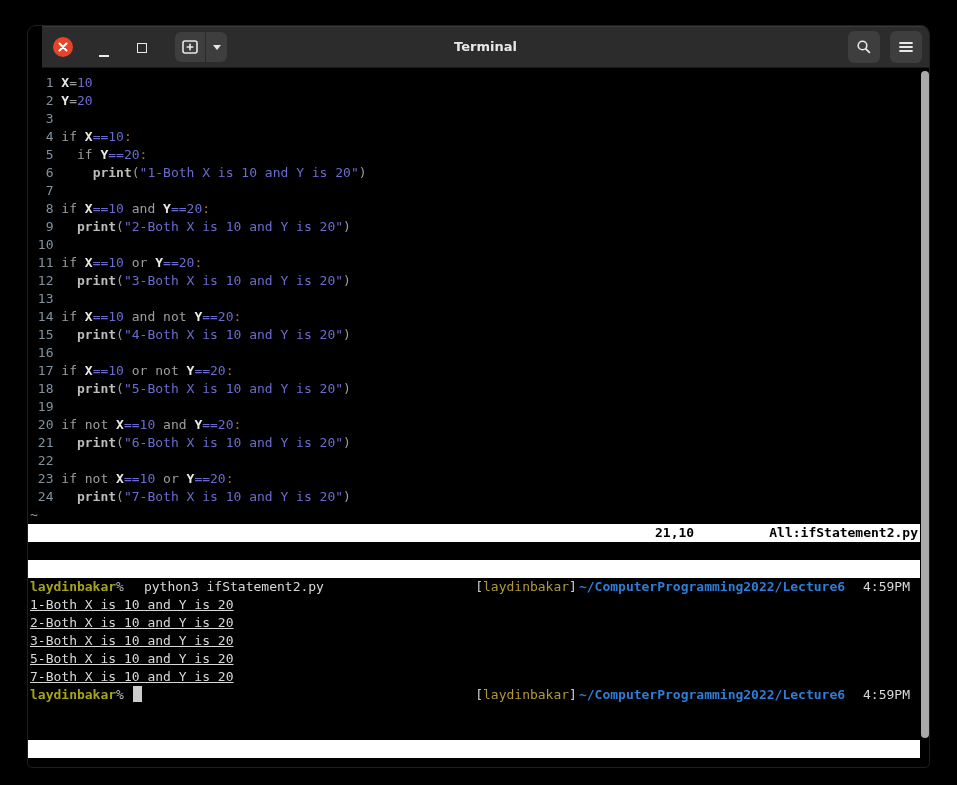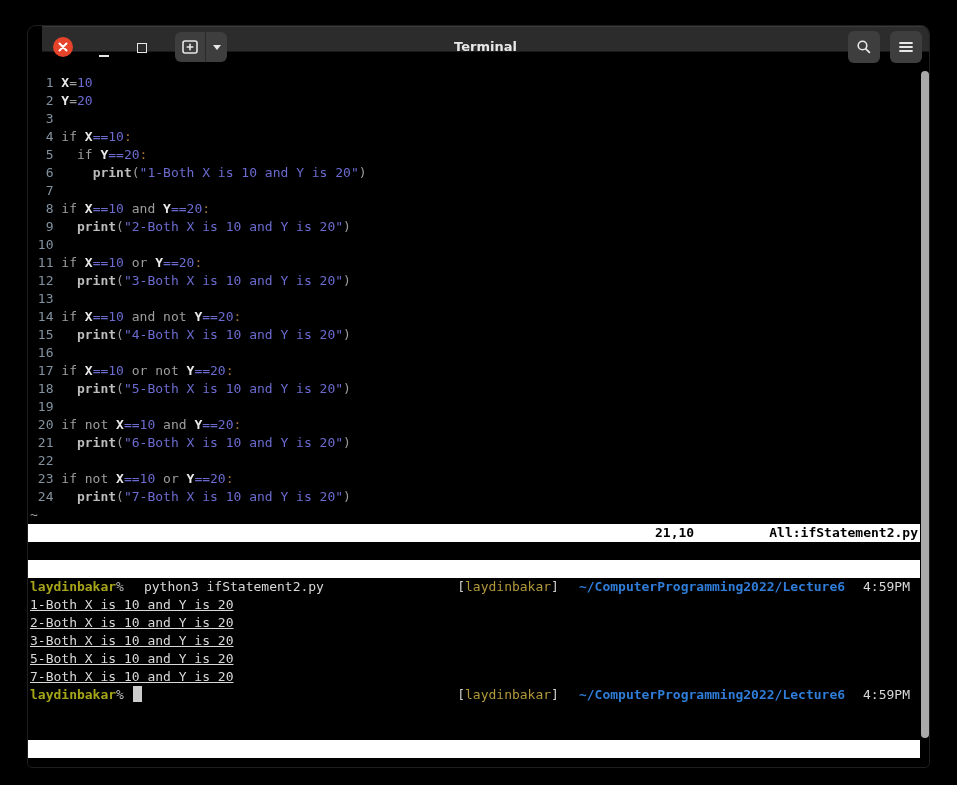--- a/index.html
+++ b/index.html
@@ -11,21 +11,21 @@
     --rprompt-path:#2f7dd8; --cursor:#cccccc; --scrollbar:#a9a9a9;
   }
   *{margin:0;padding:0;box-sizing:border-box;}
   html,body{width:957px;height:785px;background:#000;overflow:hidden;}
   body{font-family:"DejaVu Sans",sans-serif;position:relative;}
 
   .window{position:absolute;left:27px;top:25px;width:903px;height:743px;
     background:var(--terminal-bg);border-radius:9px 9px 5px 5px;
     border:1px solid #1f1f1f;overflow:hidden;}
 
-  .titlebar{position:relative;height:26px;background:var(--titlebar-bg);
+  .titlebar{position:relative;height:42px;background:var(--titlebar-bg);
     border-bottom:1px solid #1a1a1a;box-shadow:inset 0 1px 0 #3a3a3a;margin-left:14px;}
   .title{position:absolute;left:0;right:0;top:13px;text-align:center;
     color:#e8e8e8;font-weight:bold;font-size:13px;pointer-events:none;}
   .tb-btn{position:absolute;display:flex;align-items:center;justify-content:center;}
   .close{left:11px;top:11px;width:20px;height:20px;border-radius:50%;
     background:var(--close-button);color:#fff;}
   .minimize{left:55px;top:17px;width:14px;height:14px;}
   .min-glyph{width:10px;height:2px;background:#e8e8e8;margin-top:12px;}
   .maximize{left:93px;top:15px;width:14px;height:14px;}
   .max-glyph{width:10px;height:10px;border:1.6px solid #e8e8e8;}
@@ -54,21 +54,21 @@
   .message{color:#e2e2e2;}
   .caption{padding-left:38px;}
   .prompt-row{display:flex;position:relative;}
   .zuser{color:var(--prompt-user);font-weight:bold;}
   .pct{color:#b9b9b9;}
   .cmd{color:var(--output-text);margin-left:20px;}
   .spacer{flex:1;}
   .rp{padding-right:10px;}
   .rp .dim{color:#cfcfcf;}
   .rp .ruser{color:var(--rprompt-user);}
-  .rp .rpath{color:var(--rprompt-path);font-weight:bold;margin-left:20px;}
+  .rp .rpath{color:var(--rprompt-path);font-weight:bold;margin-left:2px;}
   .rp .rtime{color:#d8d8d8;margin-left:18px;}
   .cursor-block{display:inline-block;width:9px;height:16px;background:var(--cursor);
     vertical-align:-3px;margin-left:9px;}
   .out{color:var(--output-text);text-decoration:underline;}
 
   .scrollbar{position:absolute;left:893px;top:45px;width:8px;height:667px;
     background:var(--scrollbar);border-radius:4px;}
 </style>
 </head>
 <body>

